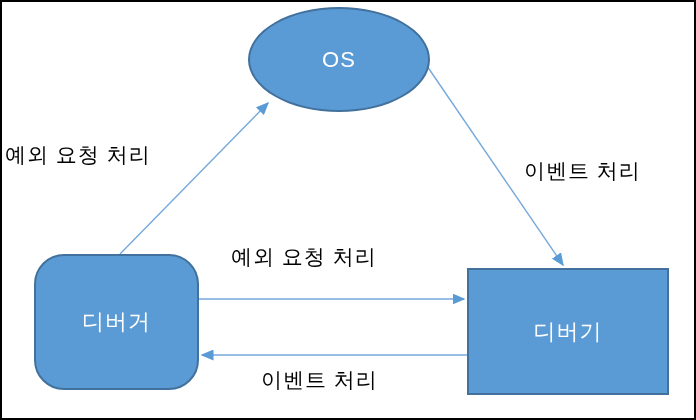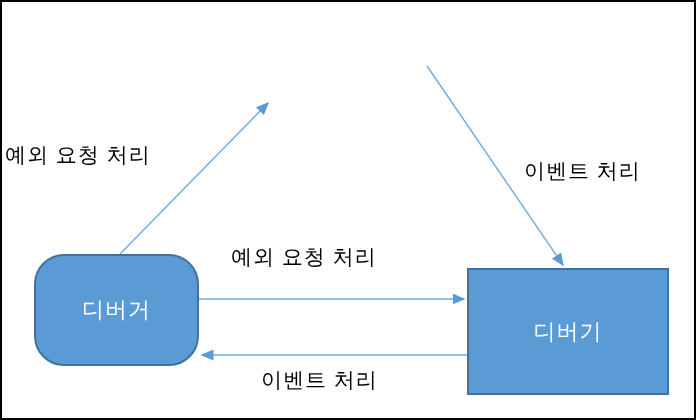--- a/index.html
+++ b/index.html
@@ -46,21 +46,21 @@
     font-size: 22px;
     letter-spacing: 1px;
   }
   .node-os {
     left: 246px; top: 5px;
     width: 182px; height: 105px;
     border-radius: 50%;
   }
   .node-debugger {
     left: 32px; top: 252px;
-    width: 165px; height: 112px;
+    width: 165px; height: 136px;
     border-radius: 30px;
   }
   .node-debuggee {
     left: 465px; top: 266px;
     width: 202px; height: 127px; justify-content: center;
   }
   .edge-label {
     position: absolute;
     color: var(--label-text);
     font-size: 21px;
@@ -82,20 +82,23 @@
       <marker id="arrow" markerWidth="13" markerHeight="11" refX="11.5" refY="5.5" orient="auto" markerUnits="userSpaceOnUse">
         <path class="arrowhead-shape" d="M0,0 L13,5.5 L0,11 Z"></path>
       </marker>
     </defs>
     <line x1="118" y1="252" x2="266" y2="101" marker-end="url(#arrow)"></line>
     <line x1="425" y1="64" x2="561" y2="263" marker-end="url(#arrow)"></line>
     <line x1="197" y1="297" x2="462" y2="297" marker-end="url(#arrow)"></line>
     <line x1="465" y1="353" x2="200" y2="353" marker-end="url(#arrow)"></line>
   </svg>
 
+  <div class="node node-os">
+    <span>OS</span>
+  </div>
 
   <div class="node node-debugger">
     <span>디버거</span>
   </div>
 
   <div class="node node-debuggee">
     <span>디버기</span>
   </div>
 
   <div class="edge-label label-left">예외 요청 처리</div>

